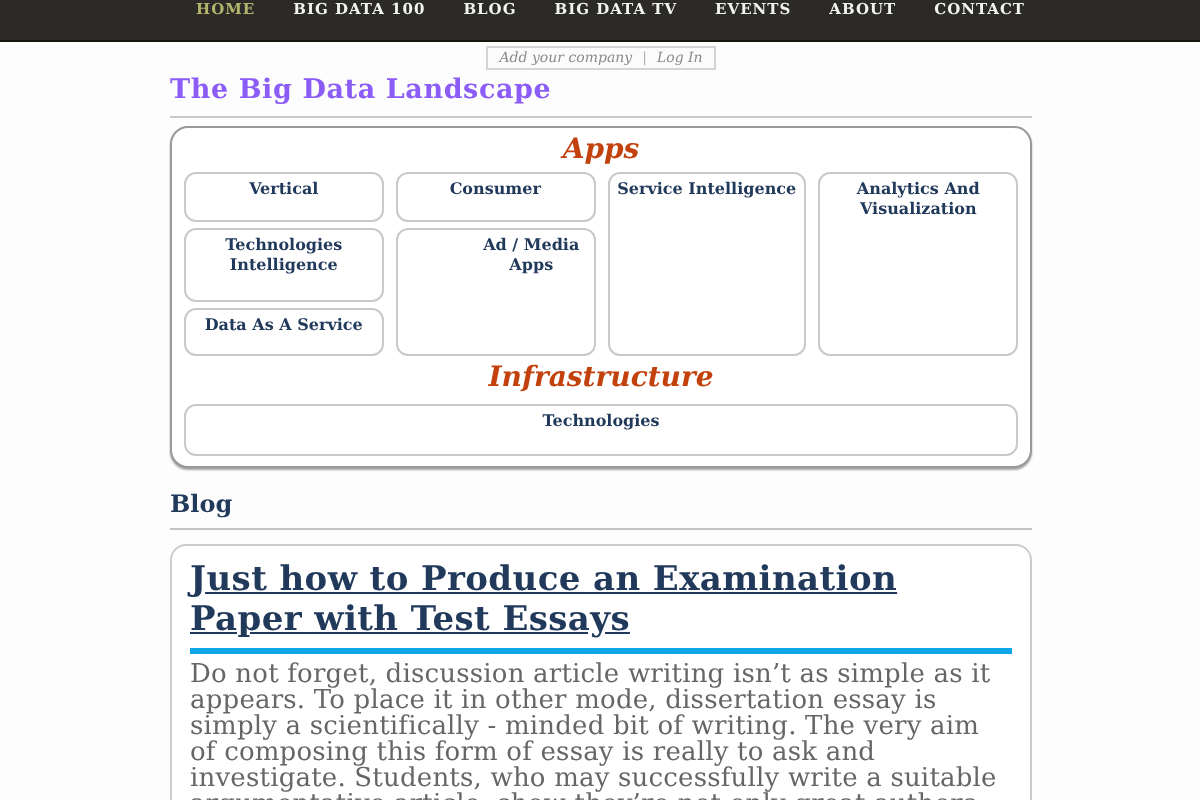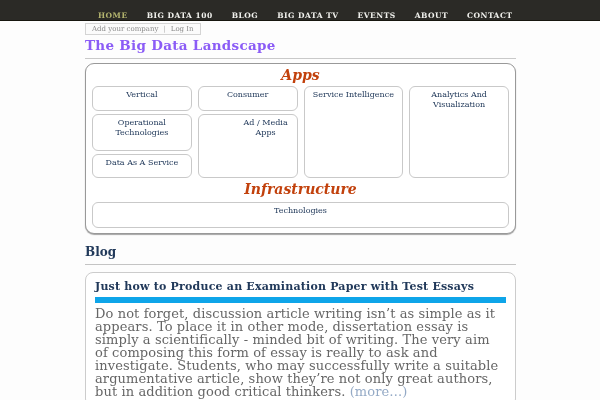--- a/index.html
+++ b/index.html
@@ -10,43 +10,44 @@
     overflow: hidden;
     position: relative;
   }
 
   
   .topnav {
     height: 21px;
     background: #2b2a26;
     border-bottom: 1px solid #17160f;
     display: flex;
-    align-items: flex-end;
+    align-items: flex-start;
     gap: 19px;
     padding-left: 98px;
   }
   .nav-item {
     font-size: 7.5px;
     font-weight: bold;
     letter-spacing: 0.5px;
     color: #f2f2ee;
     text-decoration: none;
     cursor: pointer;
     white-space: nowrap;
   }
   .nav-item.active { color: #b3b46e; }
 
   
   .content { width: 431px; margin-left: 85px; }
 
   .header-links-row {
     display: flex;
-    justify-content: flex-start;
+    justify-content: center;
     margin-top: 2px;
     height: 12px;
+    font-style: italic;
   }
   .header-links {
     display: flex;
     gap: 5px;
     align-items: center;
     border: 1px solid #d4d4d4;
     background: #fbfbfb;
     padding: 1px 6px;
     font-size: 7px;
     color: #8a8a8a;
@@ -87,21 +88,21 @@
     gap: 6px;
   }
   .ls-col { display: flex; flex-direction: column; gap: 3px; }
   .ls-box {
     border: 1px solid #c9c9c9;
     border-radius: 6px;
     background: #ffffff;
     text-align: center;
     padding: 3px 3px 0 3px;
     font-size: 8px;
-    font-weight: normal;
+    font-weight: bold;
     line-height: 1.2;
     color: #21395a;
     cursor: pointer;
   }
   .h25 { height: 25px; } .h37 { height: 37px; } .h24 { height: 24px; }
   .h64 { height: 64px; padding-left: 39px; } .h92 { height: 92px; } .h22 { height: 22px; }
   .tech-box { margin-top: 5px; height: 26px; }
 
   
   h2.blog-heading {
@@ -112,26 +113,27 @@
     border-bottom: 1px solid #c4c4c4;
   }
   .post-card {
     margin-top: 7px;
     background: #ffffff;
     border: 1px solid #cccccc;
     border-radius: 8px;
     padding: 7px 9px 8px 9px;
   }
   .post-title {
-    font-size: 11px;
+    font-size: 17px;
     letter-spacing: 0.2px;
     color: #21395a;
     cursor: pointer;
     padding-bottom: 4px;
-    border-bottom: 6px solid #0ea5e9;
+    border-bottom: 3px solid #0ea5e9;
+    text-decoration: underline;
   }
   .post-excerpt {
     margin-top: 4px;
     font-size: 13px;
     line-height: 13px;
     color: #666666;
     letter-spacing: 0.1px;
   }
   .more-link { color: #94aac6; text-decoration: none; cursor: pointer; }
 </style>
@@ -159,21 +161,21 @@
   </div>
 
   <h1 class="page-title">The Big Data Landscape</h1>
 
   <section class="landscape">
     <h2 class="ls-heading">Apps</h2>
 
     <div class="grid4">
       <div class="ls-col">
         <div class="ls-box h25">Vertical</div>
-        <div class="ls-box h37">Operational Technologies</div>
+        <div class="ls-box h37">Technologies Intelligence</div>
         <div class="ls-box h24">Data As A Service</div>
       </div>
       <div class="ls-col">
         <div class="ls-box h25">Consumer</div>
         <div class="ls-box h64">Ad / Media Apps</div>
       </div>
       <div class="ls-col">
         <div class="ls-box h92">Service Intelligence</div>
       </div>
       <div class="ls-col">

